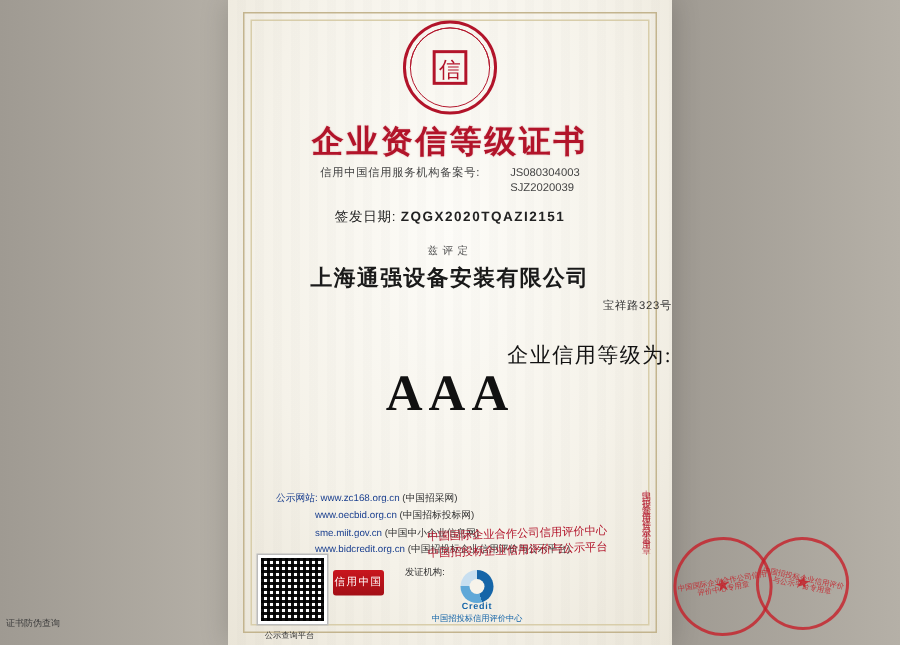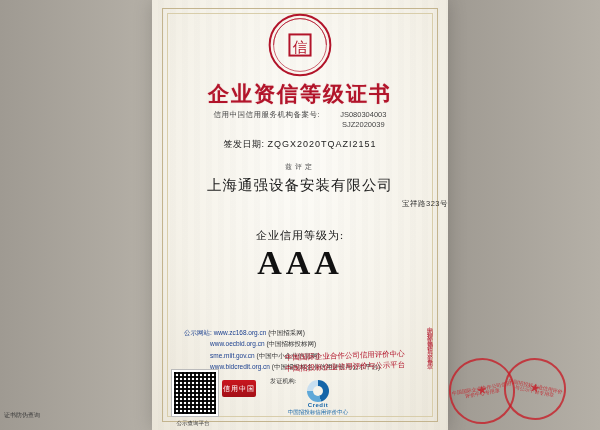--- a/index.html
+++ b/index.html
@@ -45,42 +45,42 @@
     position:absolute;left:0;right:0;top:80px;text-align:center;
     font-size:21px;font-weight:bold;color:#b2142a;letter-spacing:2px;
     font-family:Liberation Serif, serif;
     text-shadow:0 0 1px rgba(178,20,42,.45);
   }
   .reg-line{
     position:absolute;left:0;right:0;top:110px;text-align:center;
     font-size:7.5px;color:#444;
   }
   .reg-line .lbl{letter-spacing:.5px;text-align:right;}
-  .reg-nums{display:inline-block;text-align:center;margin-left:20px;line-height:1.35;vertical-align:top;}
+  .reg-nums{display:inline-block;text-align:left;margin-left:20px;line-height:1.35;vertical-align:top;}
   .certno{
     position:absolute;left:0;right:0;top:138px;text-align:center;
     font-size:9px;color:#222;letter-spacing:.5px;
   }
-  .certno b{font-weight:normal;letter-spacing:1px;}
+  .certno b{font-weight:bold;letter-spacing:1px;}
   .hereby{
     position:absolute;left:0;right:0;top:162px;text-align:center;
     font-size:7px;color:#555;letter-spacing:3px;
   }
   .company{
     position:absolute;left:0;right:0;top:176px;text-align:center;
-    font-size:14.5px;font-weight:normal;color:#1a1a1a;letter-spacing:1px;
+    font-size:14.5px;font-weight:bold;color:#1a1a1a;letter-spacing:1px;
     font-family:"DejaVu Sans","Liberation Sans",sans-serif;
   }
   .addr{
     position:absolute;left:0;right:0;top:199px;text-align:right;
     font-size:7.5px;color:#333;letter-spacing:.5px;
   }
   .grade-label{
-    position:absolute;left:0;right:0;top:228px;text-align:center;
-    font-size:11px;color:#111;letter-spacing:1px;
+    position:absolute;left:0;right:0;top:228px;text-align:right;
+    font-size:14px;color:#111;letter-spacing:1px;
     font-family:Liberation Serif, serif;
   }
   .grade{
     position:absolute;left:0;right:0;top:244px;text-align:center;
     font-size:34px;font-weight:bold;color:#111;letter-spacing:4px;
     font-family:"Liberation Serif", serif;
   }
   .dates{
     position:absolute;left:32px;top:300px;font-size:7.5px;color:#222;line-height:1.9;
   }

